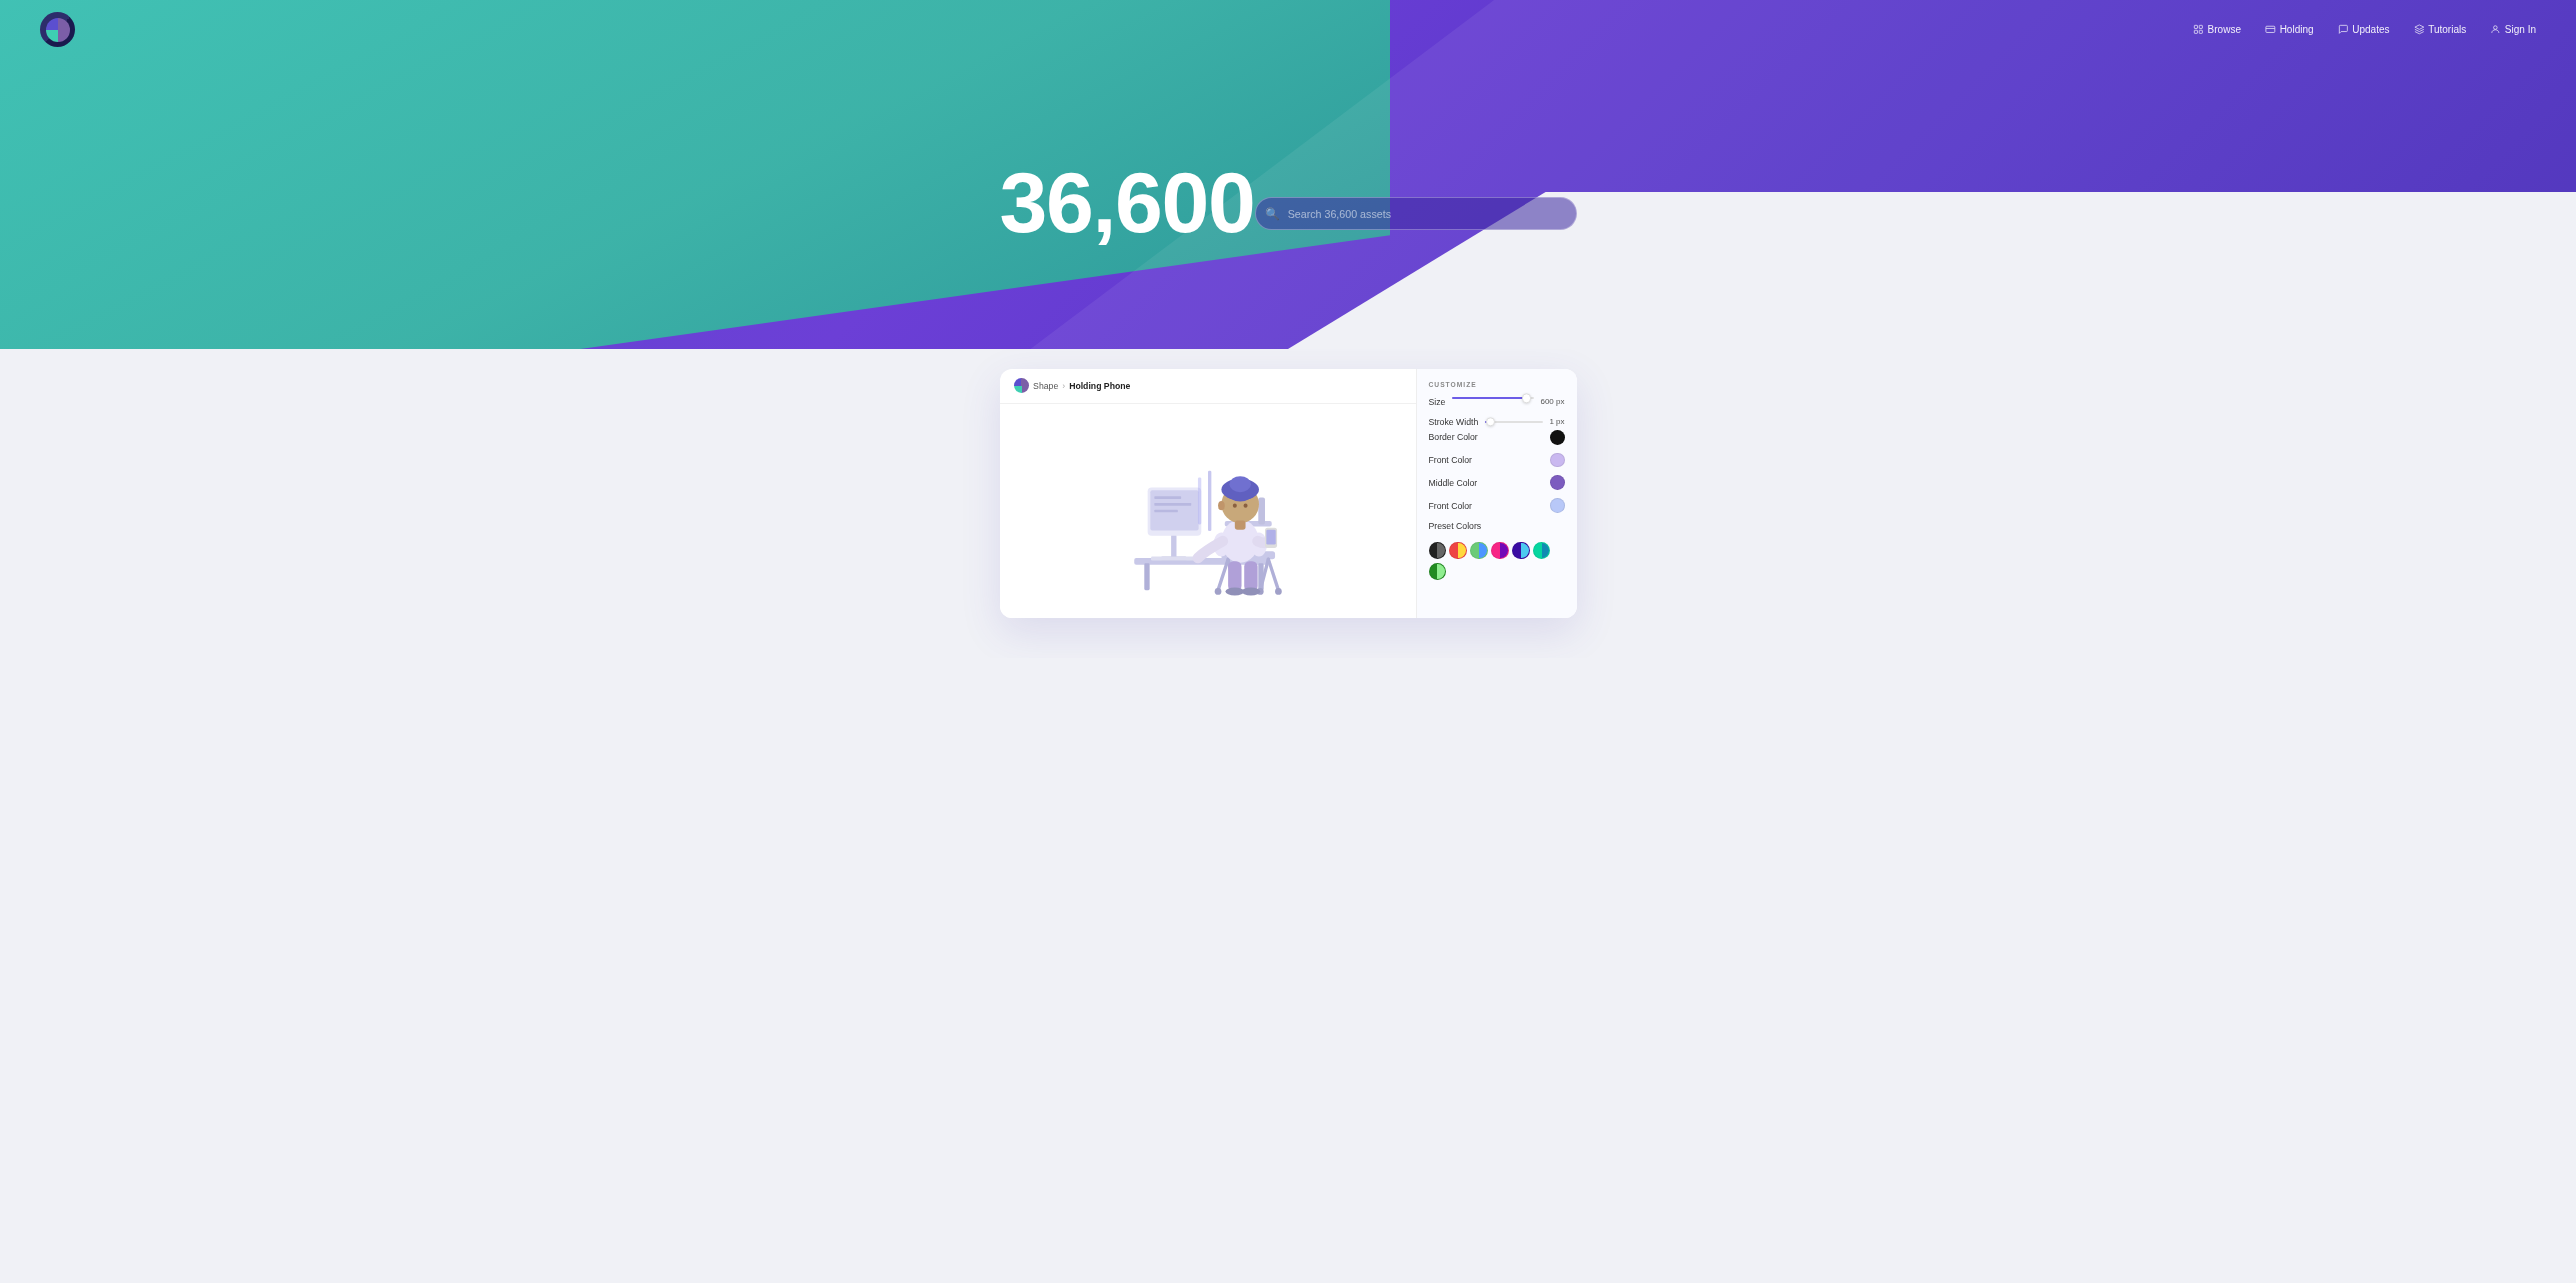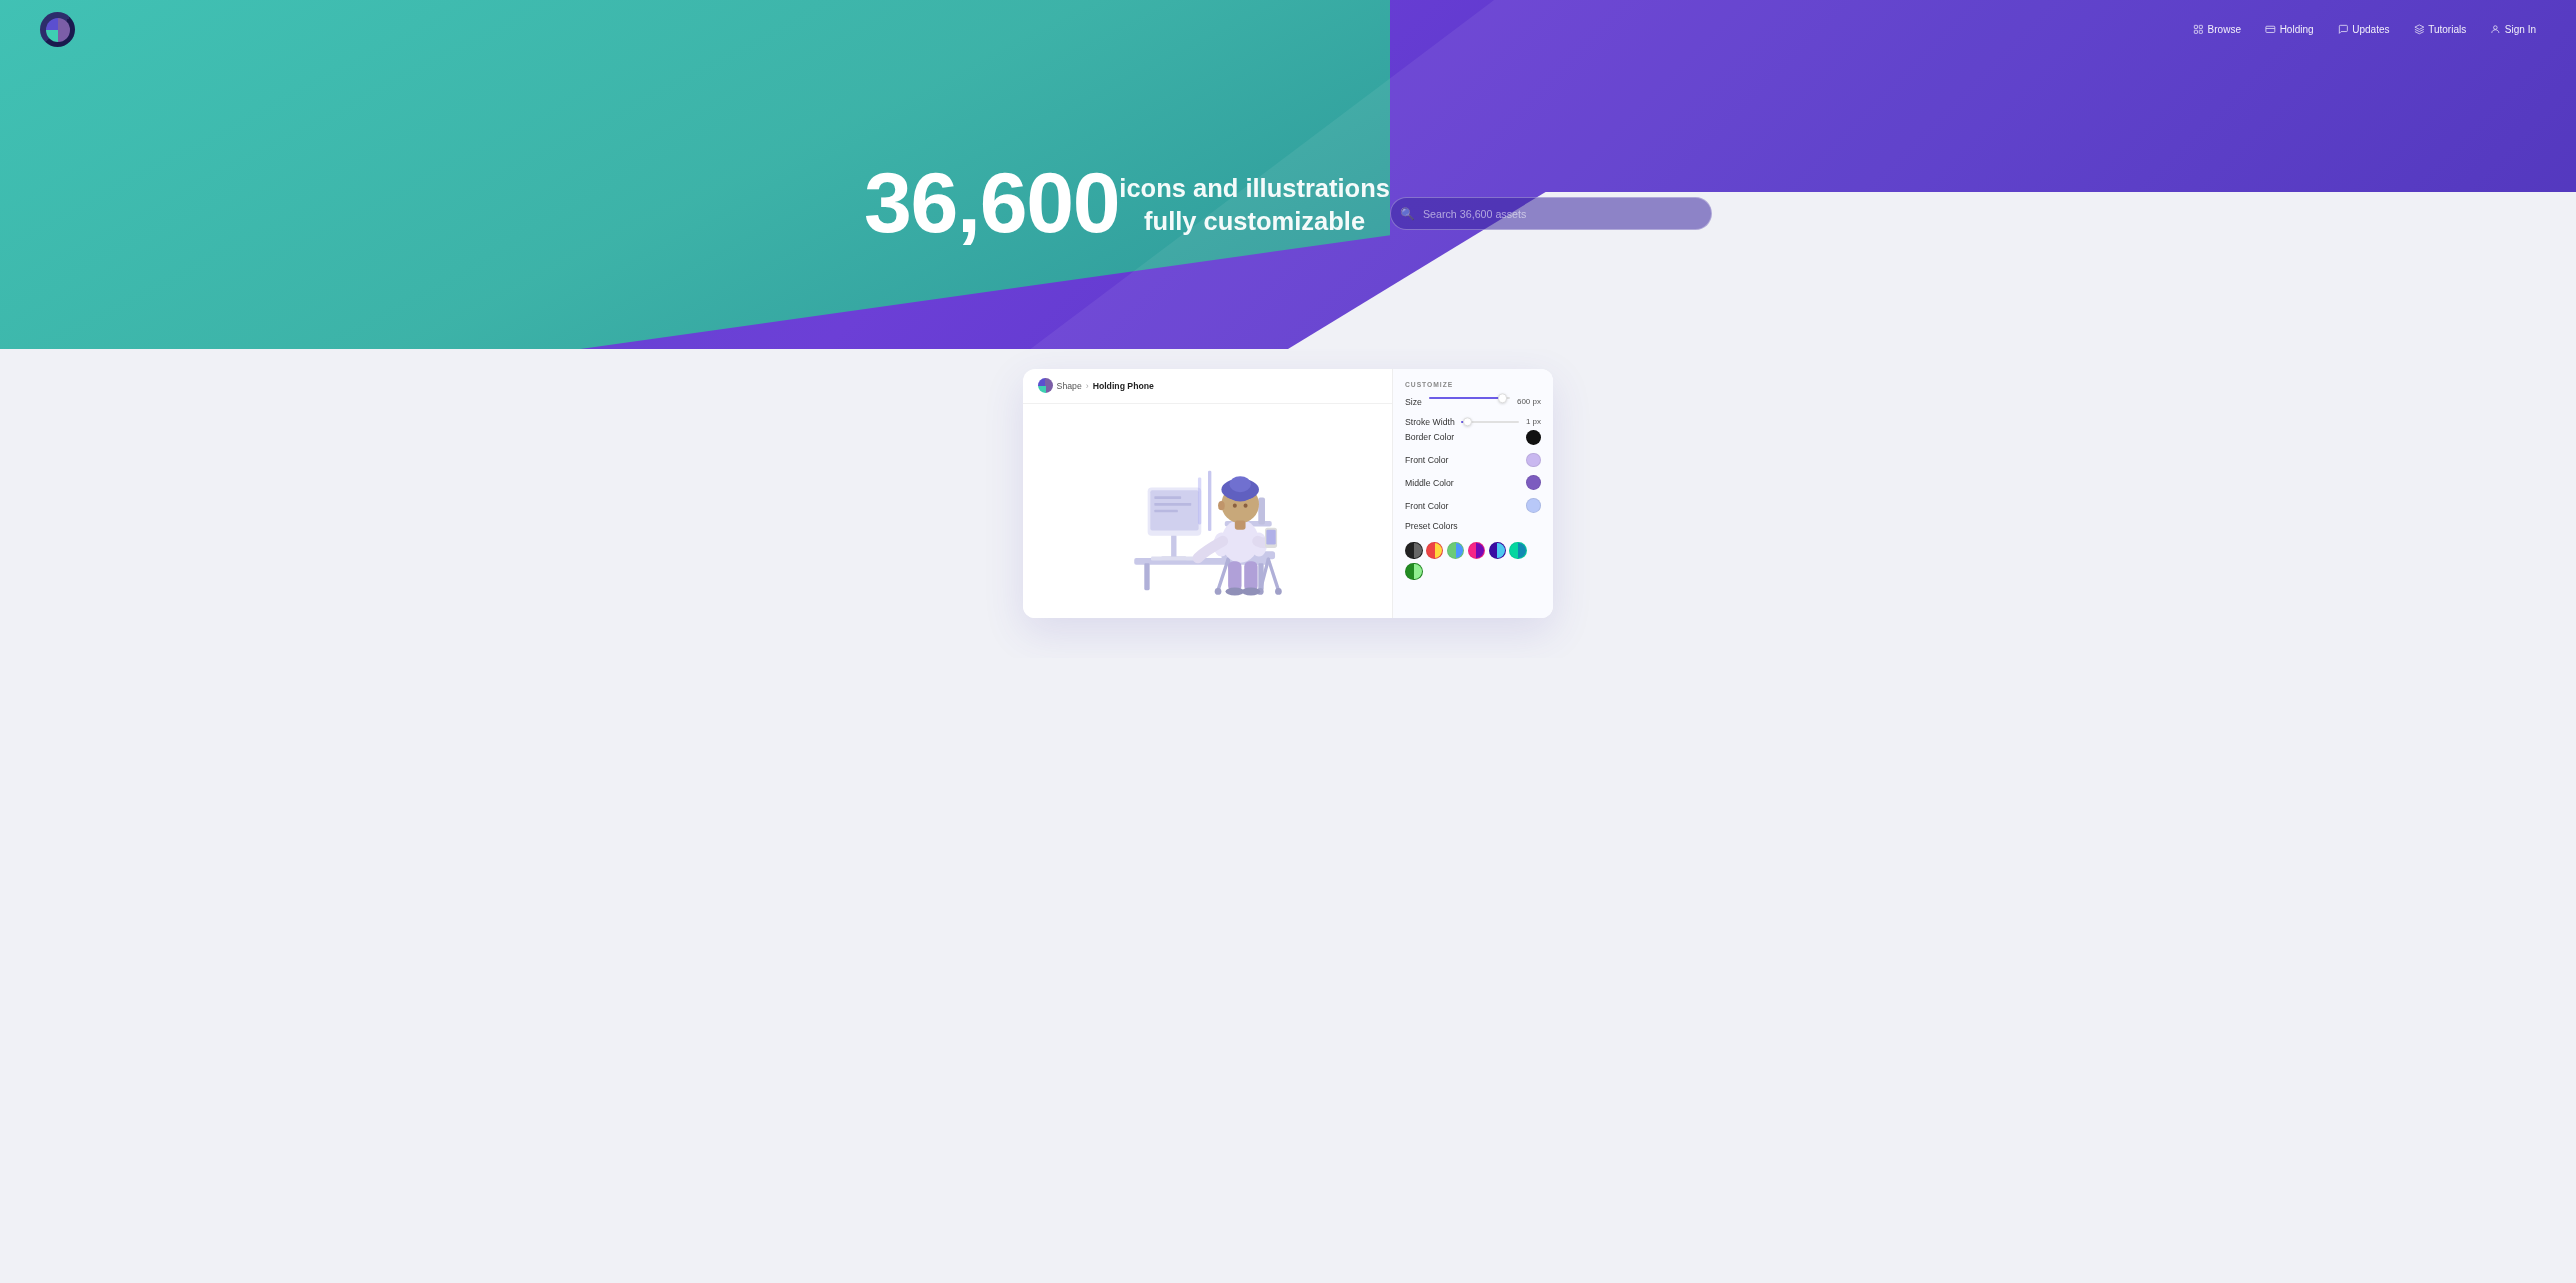--- a/index.html
+++ b/index.html
@@ -127,21 +127,21 @@
       padding-top: 20px;
     }
 
     
     .demo-card {
       display: flex;
       background: #fff;
       border-radius: 12px;
       box-shadow: 0 13.4px 40px rgba(80,60,180,0.13);
       overflow: hidden;
-      width: 530px;
+      width: 577px;
       min-height: 228px;
     }
 
     
     .demo-left {
       flex: 1;
       display: flex;
       flex-direction: column;
       padding: 0;
     }
@@ -300,24 +300,20 @@
     </a>
   </div>
 </nav>
 
 <div class="hero">
   <div class="hero-shape-teal"></div>
   <div class="hero-shape-light"></div>
   <div class="hero-shape-white"></div>
 
   <div class="hero-count">36,600</div>
-  <div class="hero-subtitle">
-    <span>icons and illustrations</span><br>
-    <span>fully customizable</span>
-  </div>
   <div class="hero-search">
     <span class="hero-search-icon">🔍</span>
     <input class="hero-search-input" type="text" placeholder="Search 36,600 assets" style="">
   </div>
 </div>
 
 <div class="bottom">
   <div class="demo-card">
 
     <div class="demo-left">

